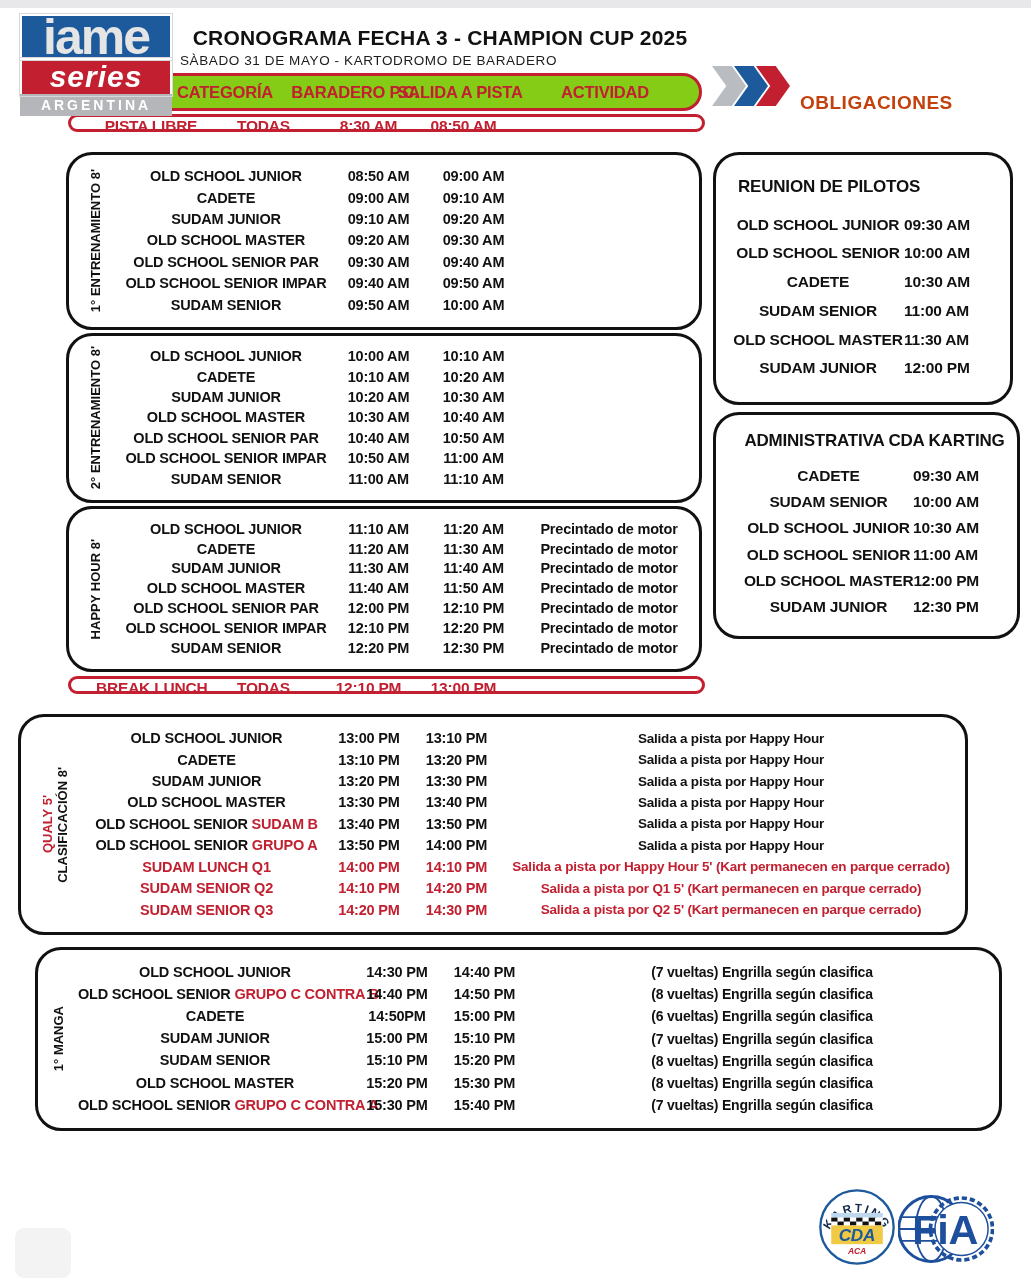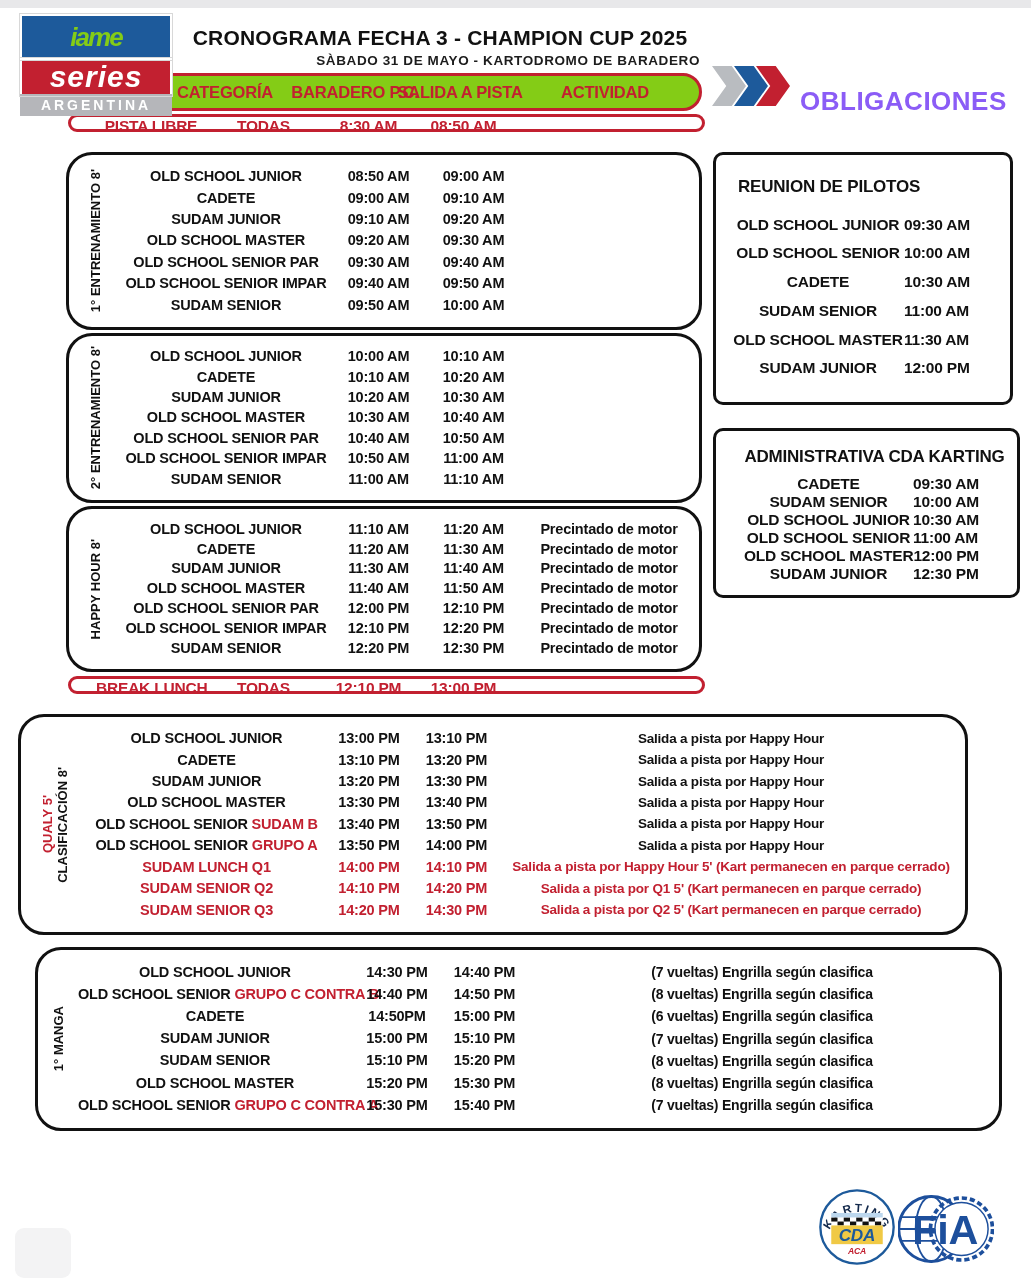--- a/index.html
+++ b/index.html
@@ -13,43 +13,43 @@
   body{
     width:1031px;height:1280px;position:relative;background:#fff;
     font-family:"Liberation Sans",sans-serif;font-weight:bold;color:var(--ink);
     overflow:hidden;letter-spacing:-0.2px;
   }
   .abs{position:absolute}
   .topstrip{left:0;top:0;width:1031px;height:8px;background:#e8e8ea}
 
   
   .logo{left:20px;top:14px;width:152px}
-  .logo-iame{background:var(--blue);color:#84cc16;height:46px;display:flex;align-items:center;justify-content:center;
-    font-style:italic;font-size:26px;letter-spacing:-2px;border:2px solid #fff;outline:1px solid #d8d8d8}
+  .logo-iame{background:var(--blue);color:#e5e5e5;height:46px;display:flex;align-items:center;justify-content:center;
+    font-size:50px;letter-spacing:-2px;border:2px solid #fff;outline:1px solid #d8d8d8}
   .logo-series{background:var(--red);color:#fff;height:38px;display:flex;align-items:center;justify-content:center;
     font-style:italic;font-size:30px;letter-spacing:1px;border:2px solid #fff;outline:1px solid #d8d8d8;margin-top:-2px}
   .logo-arg{background:var(--gray);color:#fff;height:22px;display:flex;align-items:center;justify-content:center;
     font-size:14px;letter-spacing:3px;margin-top:-2px}
 
   
   .title{left:180px;top:26px;width:520px;text-align:center;font-size:21px;letter-spacing:0.2px}
-  .subtitle{left:180px;top:53px;width:520px;text-align:right;font-size:13.5px;font-weight:700;color:#1c1c1c;letter-spacing:0.6px}
+  .subtitle{left:180px;top:53px;width:520px;text-align:left;font-size:13.5px;font-weight:400;color:#1c1c1c;letter-spacing:0.6px}
 
   
   .header-bar{left:66px;top:73px;width:636px;height:38px;border:3px solid var(--red);border-radius:19px;background:#84cc16;z-index:2}
   .header-bar span{position:absolute;top:50%;transform:translate(-50%,-50%);color:var(--red);font-size:16.5px;white-space:nowrap}
   .hc1{left:156px}.hc2{left:286px}.hc3{left:391px}.hc4{left:536px}
   .logo{z-index:5}
 
   
   .chevrons{left:712px;top:66px;display:flex}
   .chev{width:34px;height:40px;margin-right:-12px;
     clip-path:polygon(0 0,58% 0,100% 50%,58% 100%,0 100%,42% 50%)}
   .chev1{background:#b9bcc0}.chev2{background:var(--blue)}.chev3{background:var(--red)}
-  .obligaciones{left:800px;top:86px;font-size:26px;letter-spacing:0.5px;color:#8b5cf6}
+  .obligaciones{left:800px;top:92px;font-size:19px;letter-spacing:0.5px;color:#c2410c}
 
   
   .redrow{left:68px;width:637px;height:18px;border:3px solid var(--red);border-radius:17px;background:#fff;
     display:grid;grid-template-columns:110px 115px 95px 95px 1fr;align-items:center;padding-left:25px;color:var(--red)}
   .redrow span{font-size:15.5px;text-align:center;white-space:nowrap}
   .pista{top:114px}
   .break{top:676px}
 
   
   .block{border:3.5px solid #111;border-radius:26px;background:#fff;display:flex}
@@ -71,23 +71,23 @@
   .bm .row{grid-template-columns:274px 90px 85px 1fr}
   .row span{font-size:14.5px;white-space:nowrap}
   .row .cat,.row .t1,.row .t2{text-align:center}
   .row .act{text-align:center;padding-left:8px}
   .bq .row .act{font-size:13.5px}
   .bm .row .act{font-size:14px}
   .redtxt{color:var(--red)}
   .allred span{color:var(--red)}
 
   
-  .panel{border:3.5px solid #111;border-radius:10px;background:#fff;display:flex;flex-direction:column}
+  .panel{border:3.5px solid #111;border-radius:26px;background:#fff;display:flex;flex-direction:column}
   .p1{left:713px;top:152px;width:300px;height:253px;padding:22px 14px 14px 16px}
-  .p2{left:713px;top:428px;width:307px;height:170px;padding:16px 12px 12px 28px}
+  .p2{left:713px;top:412px;width:307px;height:227px;padding:16px 12px 12px 28px}
   .p1 .ptitle{font-size:17px;text-align:left;padding-left:6px}
   .p2 .ptitle{font-size:17px;text-align:center}
   .prows{flex:1;display:flex;flex-direction:column;justify-content:space-evenly;margin-top:8px}
   .prow{display:grid;grid-template-columns:1fr 92px;align-items:center}
   .prow .pname{text-align:center;font-size:15.5px;white-space:nowrap}
   .prow .ptime{text-align:left;font-size:15.5px;white-space:nowrap}
 
   
   .graybox{left:15px;top:1228px;width:56px;height:50px;border-radius:9px;background:#f3f3f4}
   .cda-logo{left:818px;top:1186px}

